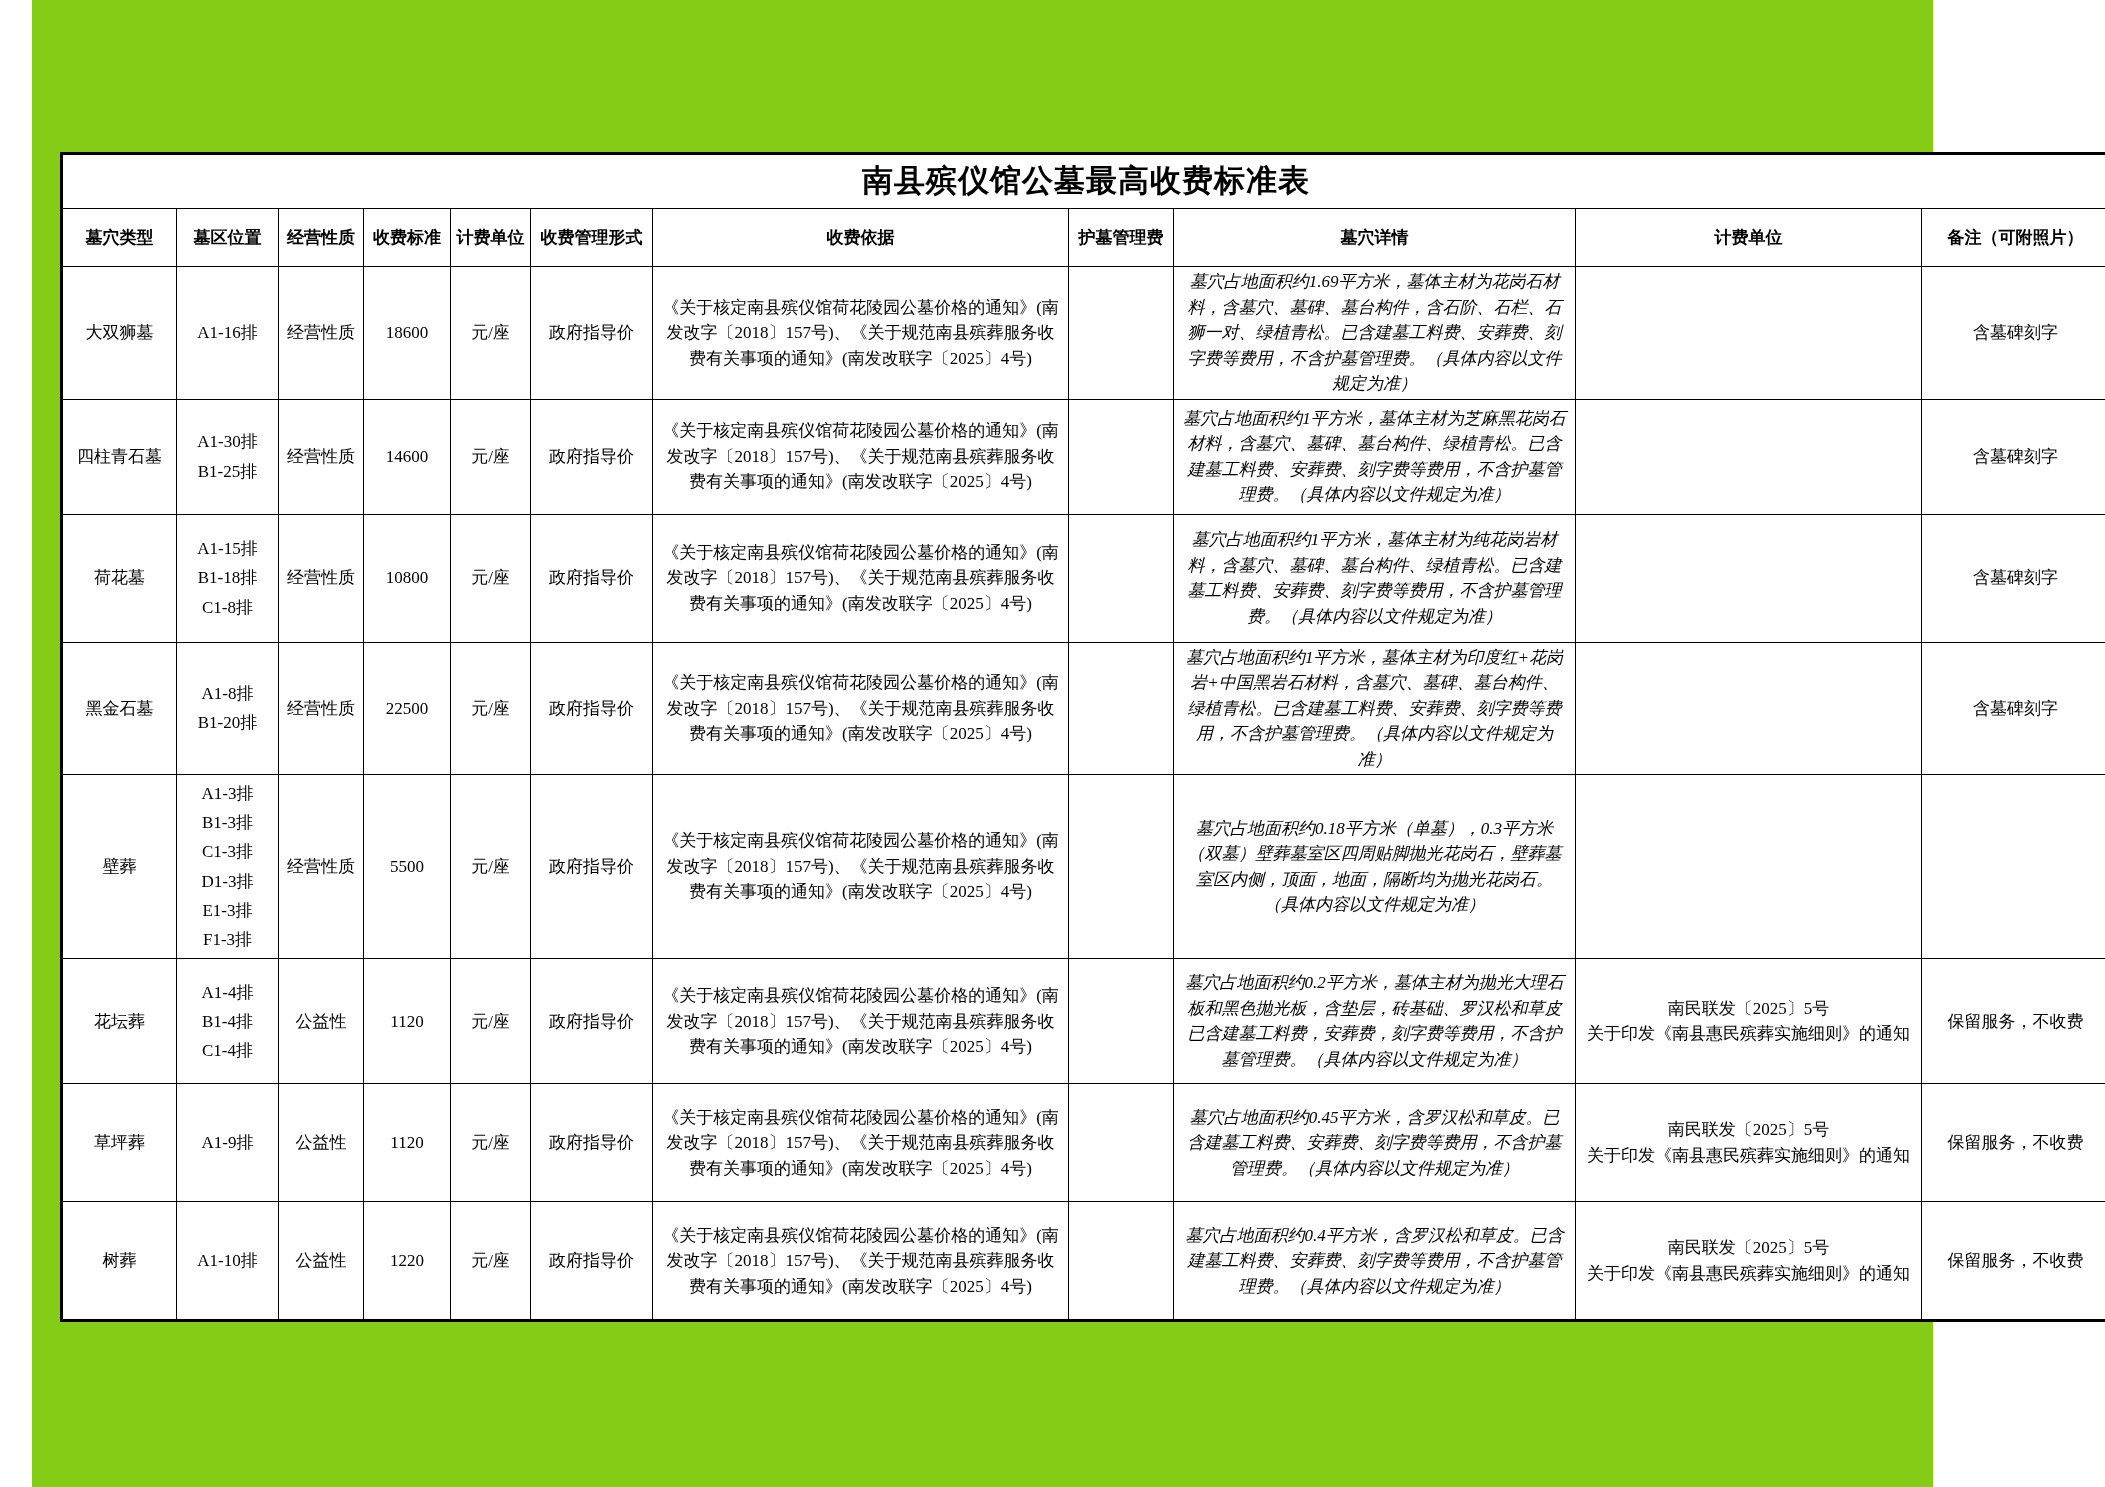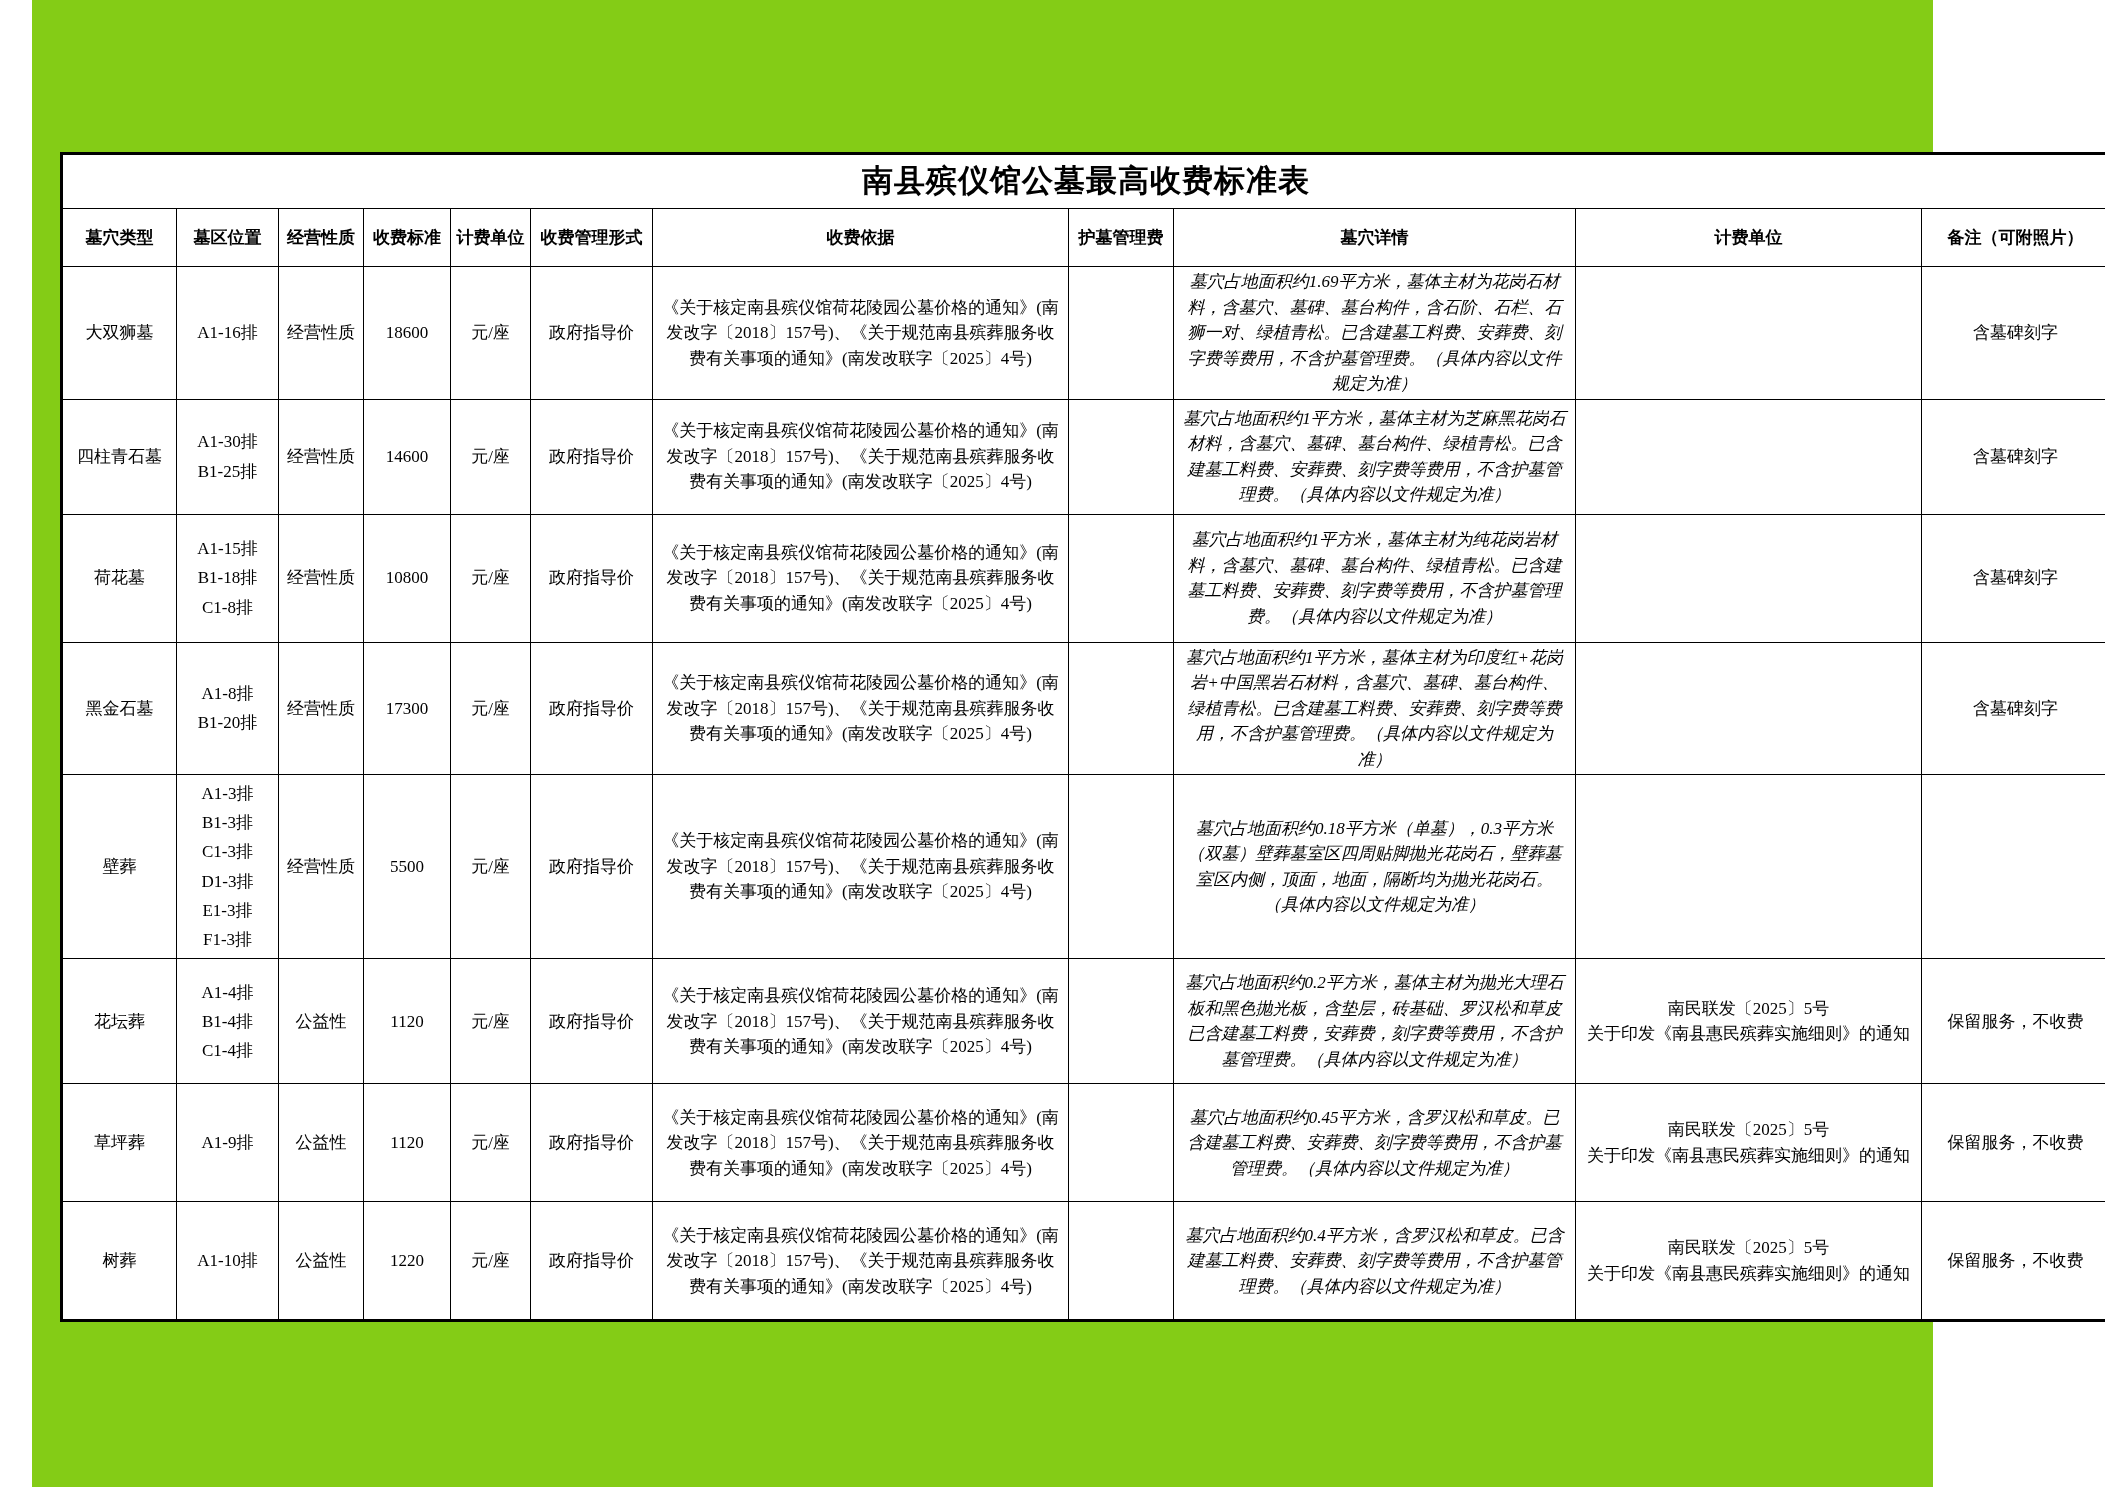--- a/index.html
+++ b/index.html
@@ -136,21 +136,21 @@
     <td class="c-details">墓穴占地面积约1平方米，墓体主材为纯花岗岩材料，含墓穴、墓碑、墓台构件、绿植青松。已含建墓工料费、安葬费、刻字费等费用，不含护墓管理费。（具体内容以文件规定为准）</td>
     <td class="c-policy"></td>
     <td class="c-remark">含墓碑刻字</td>
   </tr>
 
   <tr>
     <td class="c-type">黑金石墓</td>
     <td class="c-location">A1-8排
 B1-20排</td>
     <td class="c-nature">经营性质</td>
-    <td class="c-price">17300</td>
+    <td class="c-price">22500</td>
     <td class="c-unit">元/座</td>
     <td class="c-management">政府指导价</td>
     <td class="c-basis">《关于核定南县殡仪馆荷花陵园公墓价格的通知》(南发改字〔2018〕157号)、《关于规范南县殡葬服务收费有关事项的通知》(南发改联字〔2025〕4号)</td>
     <td class="c-guard-fee"></td>
     <td class="c-details">墓穴占地面积约1平方米，墓体主材为印度红+花岗岩+中国黑岩石材料，含墓穴、墓碑、墓台构件、绿植青松。已含建墓工料费、安葬费、刻字费等费用，不含护墓管理费。（具体内容以文件规定为准）</td>
     <td class="c-policy"></td>
     <td class="c-remark">含墓碑刻字</td>
   </tr>
 
   <tr>

